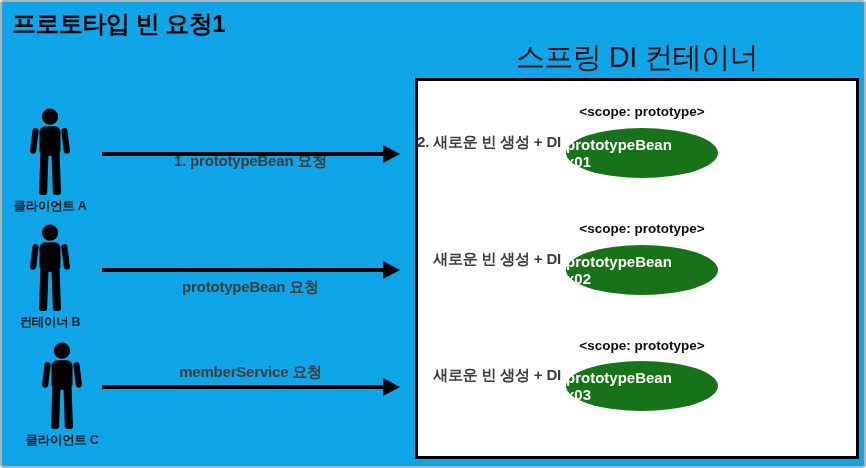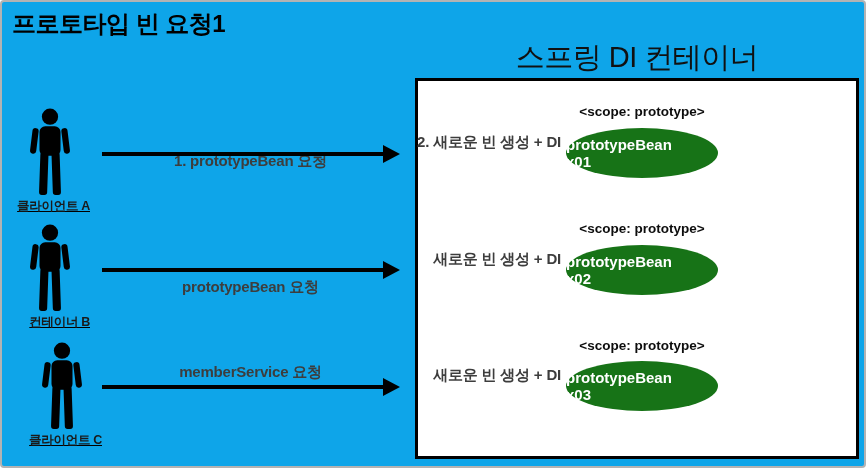--- a/index.html
+++ b/index.html
@@ -24,21 +24,21 @@
     position:absolute; left:435px; top:36px; width:400px;
     text-align:center;
     font-size:29px; font-weight:normal; color:#111;
     letter-spacing:-0.5px;
   }
   .container-box {
     position:absolute; left:413px; top:76px; width:444px; height:381px;
     border:3px solid #000; background:#fff;
   }
   
-  .client { position:absolute; width:80px; text-align:right;text-decoration:underline; }
+  .client { position:absolute; width:80px; text-align:center; }
   .client svg { display:block; margin:0 auto; }
   .client .client-label {
     font-size:12.5px; font-weight:bold; color:#1a1a1a;
     margin-top:2px; white-space:nowrap; letter-spacing:-0.3px;
   }
   .client-a { left:8px; top:106px; }
   .client-b { left:8px; top:222px; }
   .client-c { left:20px; top:340px; }
   
   .arrow-label {

